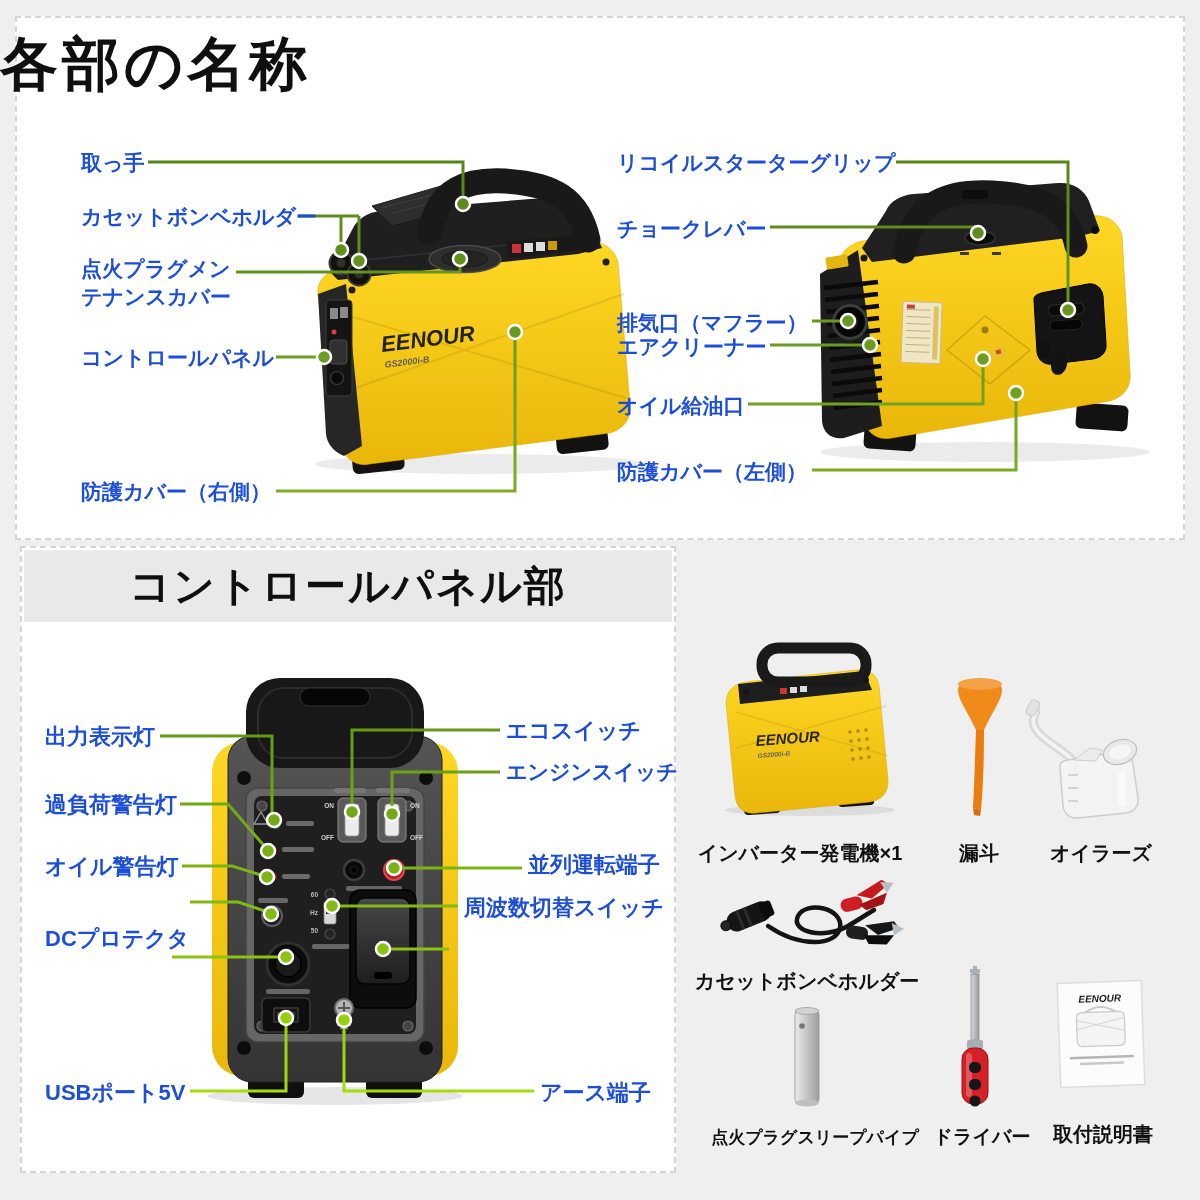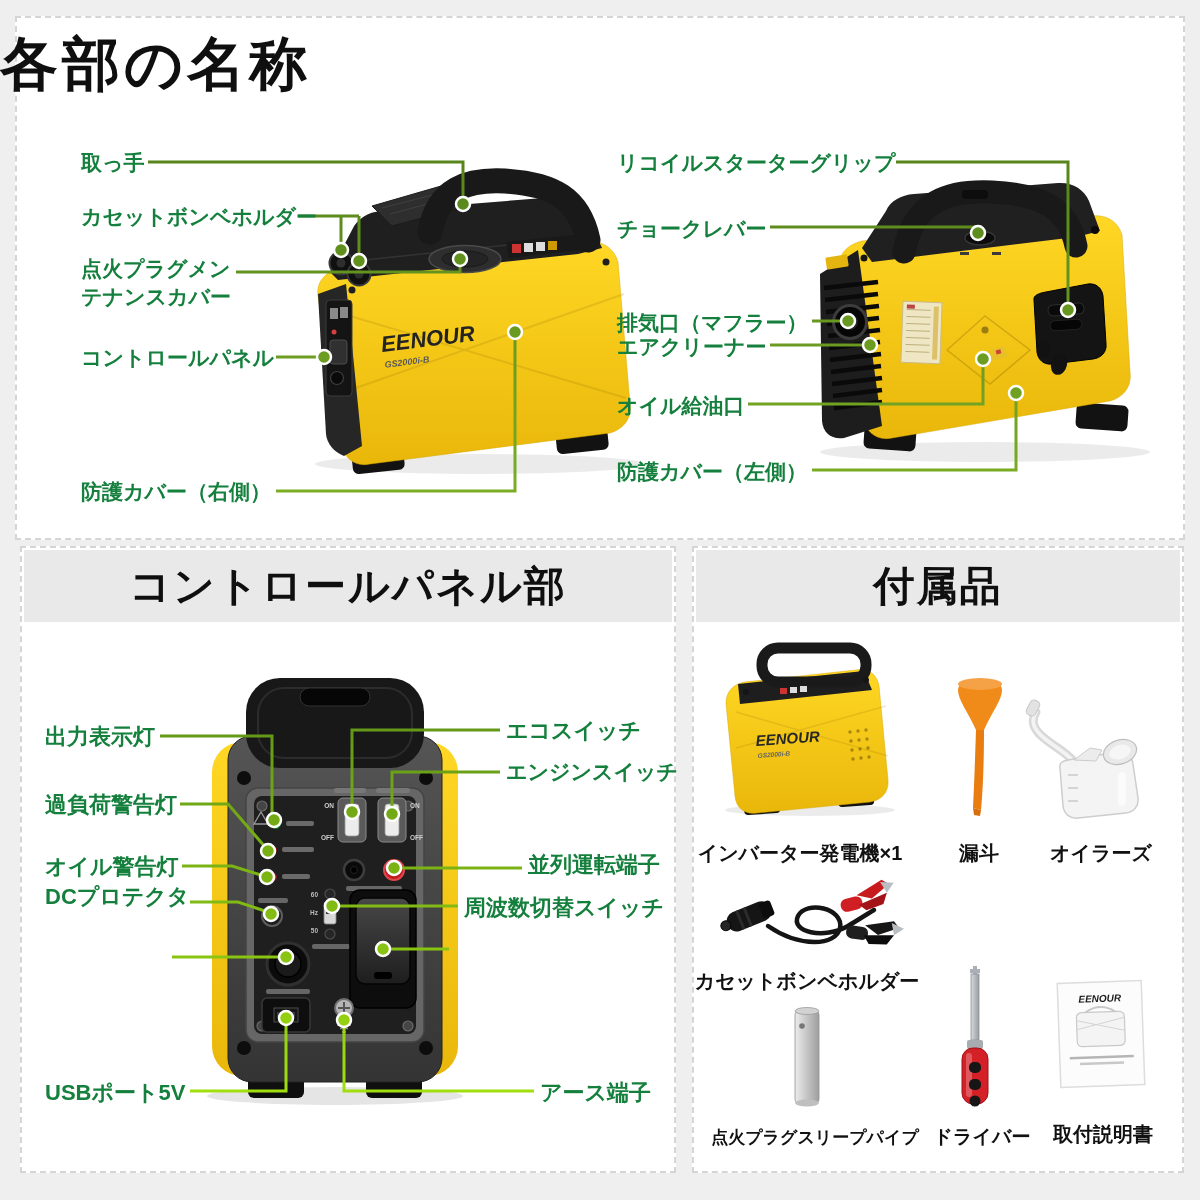--- a/index.html
+++ b/index.html
@@ -8,44 +8,39 @@
   .box{position:absolute;background:#ffffff;border:2px dashed #d5d5d5;box-sizing:border-box;z-index:1;}
   .box-top{left:15px;top:16px;width:1170px;height:524px;}
   .box-left{left:20px;top:546px;width:656px;height:627px;}
   .box-right{left:692px;top:546px;width:492px;height:627px;}
   .sec-header{position:absolute;left:2px;right:2px;top:2px;height:72px;background:#e9e9e9;
               display:flex;align-items:center;justify-content:center;}
   .sec-title{margin:0;font-size:41px;font-weight:900;color:#0f0f0f;letter-spacing:2px;}
   .main-title{position:absolute;left:0;right:0;top:26px;margin:0;text-align:left;
               font-size:58px;font-weight:900;color:#0f0f0f;letter-spacing:4px;z-index:4;}
   .overlay{position:absolute;left:0;top:0;z-index:3;pointer-events:none;}
-  .lbl{position:absolute;font-weight:700;color:#15803d;white-space:pre-line;line-height:1.32;z-index:4;}
+  .lbl{position:absolute;font-weight:700;color:#1d4ed8;white-space:pre-line;line-height:1.32;z-index:4;}
   .lbl.t{font-size:21px;}
   .lbl.b{font-size:22px;}
   .lbl.s{font-size:21px;}
   .acc{position:absolute;font-weight:800;color:#111;text-align:center;white-space:nowrap;
        transform:translateX(-50%);z-index:4;font-size:20px;}
   .acc.s17{font-size:17px;}
   .acc.s19{font-size:19px;}
   svg text{font-family:"Liberation Sans","DejaVu Sans",sans-serif;}
 </style>
 </head>
 <body>
 
 <div class="page">
 
   <div class="box box-top"></div>
   <div class="box box-left">
     <div class="sec-header">
       <h2 class="sec-title">コントロールパネル部</h2>
-    </div>
-  </div>
-  <div class="box box-right">
-    <div class="sec-header">
-      <h2 class="sec-title">付属品</h2>
     </div>
   </div>
 
   <h1 class="main-title">各部の名称</h1>
 
   <svg class="overlay" width="1200" height="1200" viewBox="0 0 1200 1200">
     <defs>
       <linearGradient id="gY" x1="0" y1="0" x2="0" y2="1">
         <stop offset="0" stop-color="#ffd724"></stop>
           <stop offset="1" stop-color="#e9b70a"></stop>
@@ -414,21 +409,21 @@
   <div class="lbl t" style="left:617px;top:149px">リコイルスターターグリップ</div>
   <div class="lbl t" style="left:617px;top:215px">チョークレバー</div>
   <div class="lbl t" style="left:617px;top:309px">排気口（マフラー）</div>
   <div class="lbl t" style="left:617px;top:333px">エアクリーナー</div>
   <div class="lbl t" style="left:617px;top:392px">オイル給油口</div>
   <div class="lbl t" style="left:617px;top:458px">防護カバー（左側）</div>
 
   <div class="lbl b" style="left:45px;top:722px">出力表示灯</div>
   <div class="lbl b" style="left:45px;top:790px">過負荷警告灯</div>
   <div class="lbl b" style="left:45px;top:852px">オイル警告灯</div>
-  <div class="lbl b" style="left:45px;top:882px">DCプロテクタ</div>
+  <div class="lbl b" style="left:45px;top:924px">DCプロテクタ</div>
   <div class="lbl b" style="left:45px;top:1078px">USBポート5V</div>
   <div class="lbl b" style="left:506px;top:716px">エコスイッチ</div>
   <div class="lbl s" style="left:506px;top:758px">エンジンスイッチ</div>
   <div class="lbl b" style="left:528px;top:850px">並列運転端子</div>
   <div class="lbl b" style="left:464px;top:893px">周波数切替スイッチ</div>
   <div class="lbl b" style="left:540px;top:1078px">アース端子</div>
 
   <div class="acc" style="left:800px;top:840px">インバーター発電機×1</div>
   <div class="acc" style="left:979px;top:840px">漏斗</div>
   <div class="acc" style="left:1101px;top:840px">オイラーズ</div>

